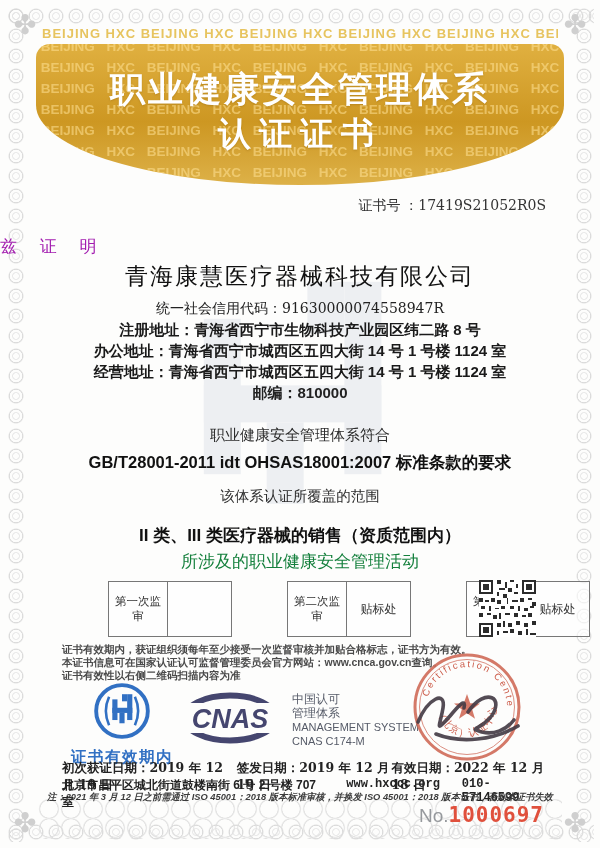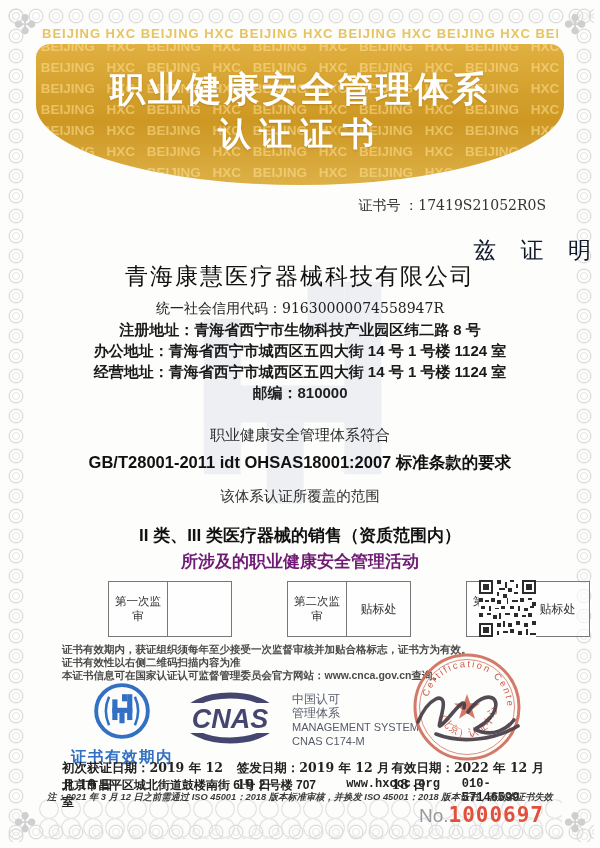--- a/index.html
+++ b/index.html
@@ -47,31 +47,31 @@
     font-size:35px; font-weight:bold; letter-spacing:3px; color:#fff;
     text-shadow:0 1px 2px rgba(140,95,10,.35);}
   .banner-t2{position:absolute; top:68px; left:0; right:0; text-align:center;
     font-size:33px; font-weight:bold; letter-spacing:8px; color:#fff;
     text-shadow:0 1px 2px rgba(140,95,10,.35);}
 
   
   .serif{font-family:"DejaVu Serif", serif;}
   .mono{font-family:"Liberation Mono", monospace;}
   .certno{top:197px; right:54px; font-size:14px; color:#333; z-index:1;}
-  .certify{top:235px; left:0; right:0; text-align:right; font-size:23px; letter-spacing:9px; color:#0f172a; z-index:1;}
+  .certify{top:235px; left:0; right:0; text-align:left; font-size:17px; letter-spacing:9px; color:#a21caf; z-index:1;}
   .company{top:261px; left:0; right:0; text-align:center; font-size:23px; font-weight:normal; letter-spacing:2px; color:#111; z-index:1;}
   .credit{top:300px; left:0; right:0; text-align:center; font-size:14px; color:#222; z-index:1;}
   .addr{left:0; right:0; text-align:center; font-size:15px; font-weight:bold; color:#1a1a1a; z-index:1;}
   .a1{top:321px;} .a2{top:342px;} .a3{top:363px;}
   .postcode{top:384px; left:0; right:0; text-align:center; font-size:15px; font-weight:bold; z-index:1;}
   .std1{top:426px; left:0; right:0; text-align:center; font-size:15px; color:#2c2c2c; z-index:1;}
   .std2{top:452px; left:0; right:0; text-align:center; font-size:16.5px; font-weight:bold; color:#111; z-index:1;}
   .std3{top:487px; left:0; right:0; text-align:center; font-size:14.5px; color:#2c2c2c; z-index:1;}
   .scope1{top:524px; left:0; right:0; text-align:center; font-size:17px; font-weight:bold; color:#111; z-index:1;}
-  .scope2{top:550px; left:0; right:0; text-align:center; font-size:17px; font-weight:bold; color:#701a75; z-index:1;}
+  .scope2{top:550px; left:0; right:0; text-align:center; font-size:17px; font-weight:normal; color:#15803d; z-index:1;}
 
   
   .audit-row{top:581px; left:64px; display:flex; gap:11px; z-index:1;}
   .audit-box{width:122px; height:54px; border:1.3px solid #777; display:flex; background:rgba(255,255,255,.6);margin-left:44px;}
   .audit-label{width:54px; border-right:1.3px solid #777; display:flex; align-items:center; justify-content:center;
     font-size:11.5px; color:#333; text-align:center; padding:2px; line-height:15px;}
   .audit-cell{flex:1; display:flex; align-items:center; justify-content:center; font-size:12px; color:#333;}
   .qr{left:479px; top:580px; z-index:1;}
 
   .notes{top:643px; left:62px; right:120px; font-size:10.5px; font-weight:bold; color:#4a4a4a; line-height:12.8px; z-index:1;}
@@ -165,22 +165,22 @@
       <g fill="#fff">
           <path d="M1 1h5v5H1z M23 1h5v5h-5z M1 23h5v5H1z"></path>
         </g>
       <path d="M2 2h3v3H2z M24 2h3v3h-3z M2 24h3v3H2z"></path>
       <path d="M9 0h2v2H9z M13 1h1v3h-1z M16 0h2v1h-2z M19 2h1v2h-1z M10 4h3v1h-3z M15 4h2v2h-2z M9 6h1v2H9z M12 7h2v2h-2z M18 6h2v1h-2z M0 9h2v2H0z M3 10h2v1H3z M6 9h2v2H6z M9 10h2v2H9z M14 9h1v3h-1z M17 10h3v1h-3z M21 9h2v2h-2z M25 9h2v1h-2z M27 11h2v2h-2z M1 13h2v2H1z M5 13h1v3H5z M8 14h2v1H8z M11 13h2v2h-2z M16 13h2v2h-2z M20 13h1v3h-1z M23 14h2v2h-2z M26 13h2v1h-2z M0 17h2v2H0z M4 17h2v1H4z M7 18h2v2H7z M10 17h1v3h-1z M13 17h3v1h-3z M18 17h2v2h-2z M22 18h2v1h-2z M25 17h2v2h-2z M9 22h2v2H9z M12 21h1v3h-1z M15 22h2v2h-2z M19 21h2v2h-2z M23 22h2v2h-2z M27 21h2v2h-2z M9 26h1v2H9z M12 26h3v1h-3z M16 25h2v2h-2z M20 26h2v2h-2z M24 25h1v3h-1z M26 27h3v1h-3z"></path>
     </g>
   </svg>
 
   <div class="notes">
     <div>证书有效期内，获证组织须每年至少接受一次监督审核并加贴合格标志，证书方为有效。</div>
+    <div>本证书信息可在国家认证认可监督管理委员会官方网站：www.cnca.gov.cn查询。</div>
     <div>证书有效性以右侧二维码扫描内容为准</div>
-    <div>本证书信息可在国家认证认可监督管理委员会官方网站：www.cnca.gov.cn查询。</div>
   </div>
 
   <div class="hxc-logo">
     <svg width="66" height="62" viewBox="0 0 100 96">
       <g stroke="#3170c3" fill="none">
         <circle cx="50" cy="48" r="40" stroke-width="6"></circle>
         <path d="M30 26 Q20 48 30 70" stroke-width="4"></path>
         <path d="M70 26 Q80 48 70 70" stroke-width="4"></path>
       </g>
       <g fill="#3170c3">

